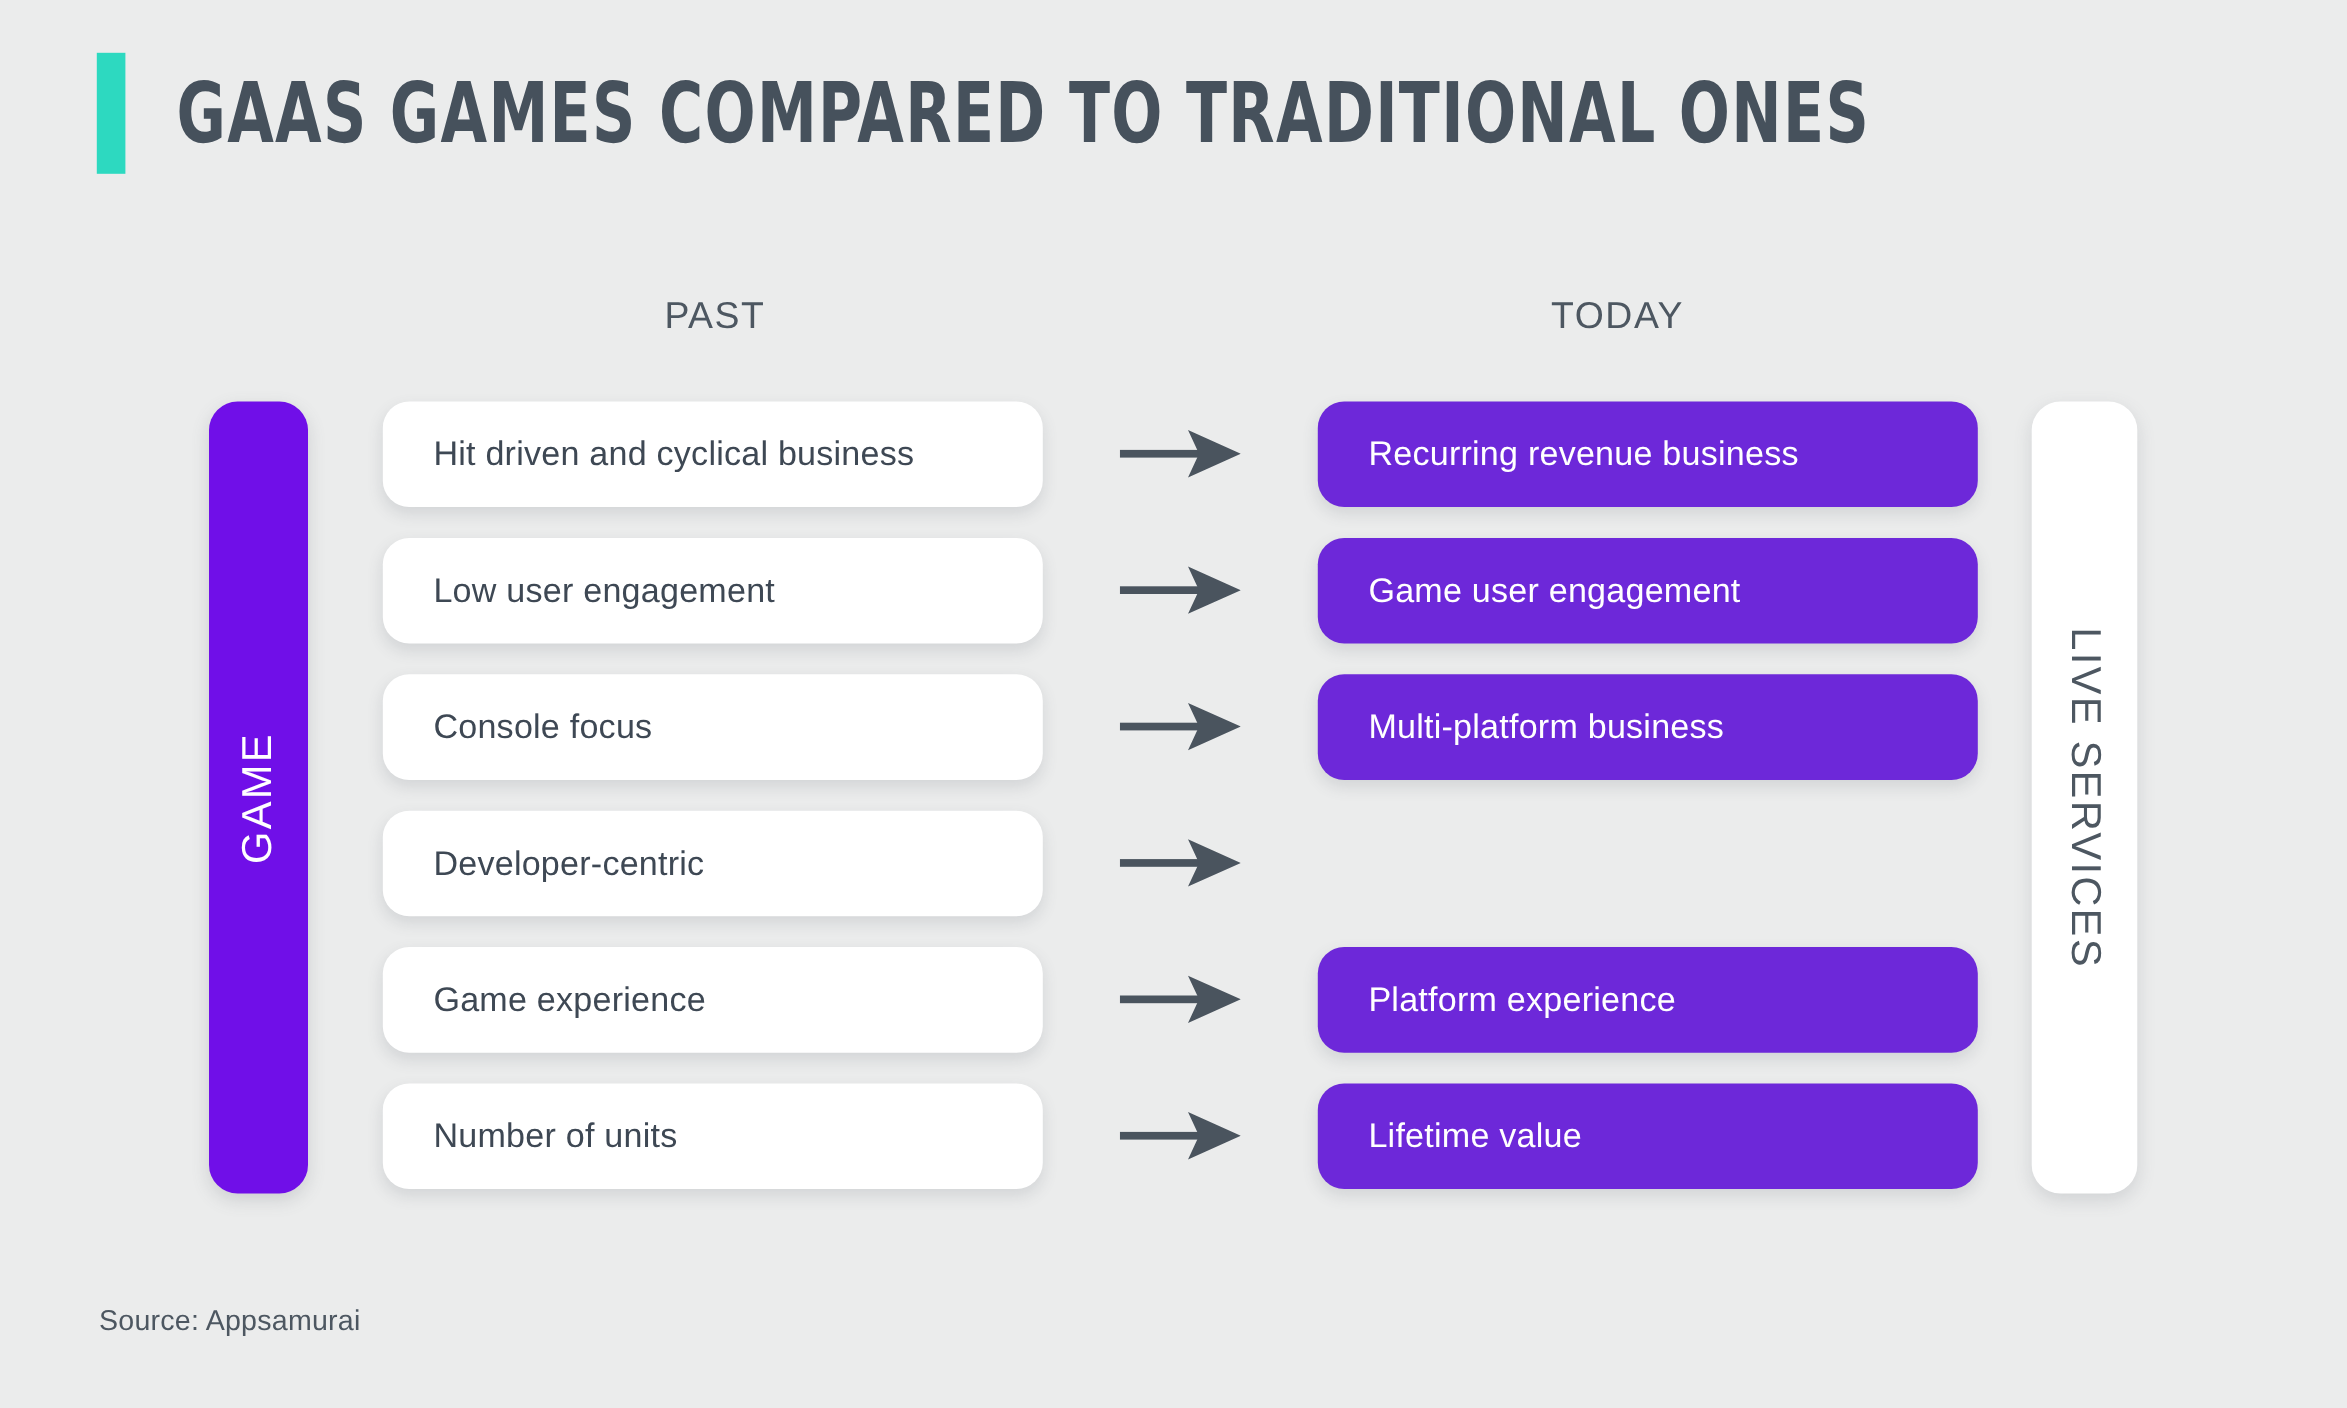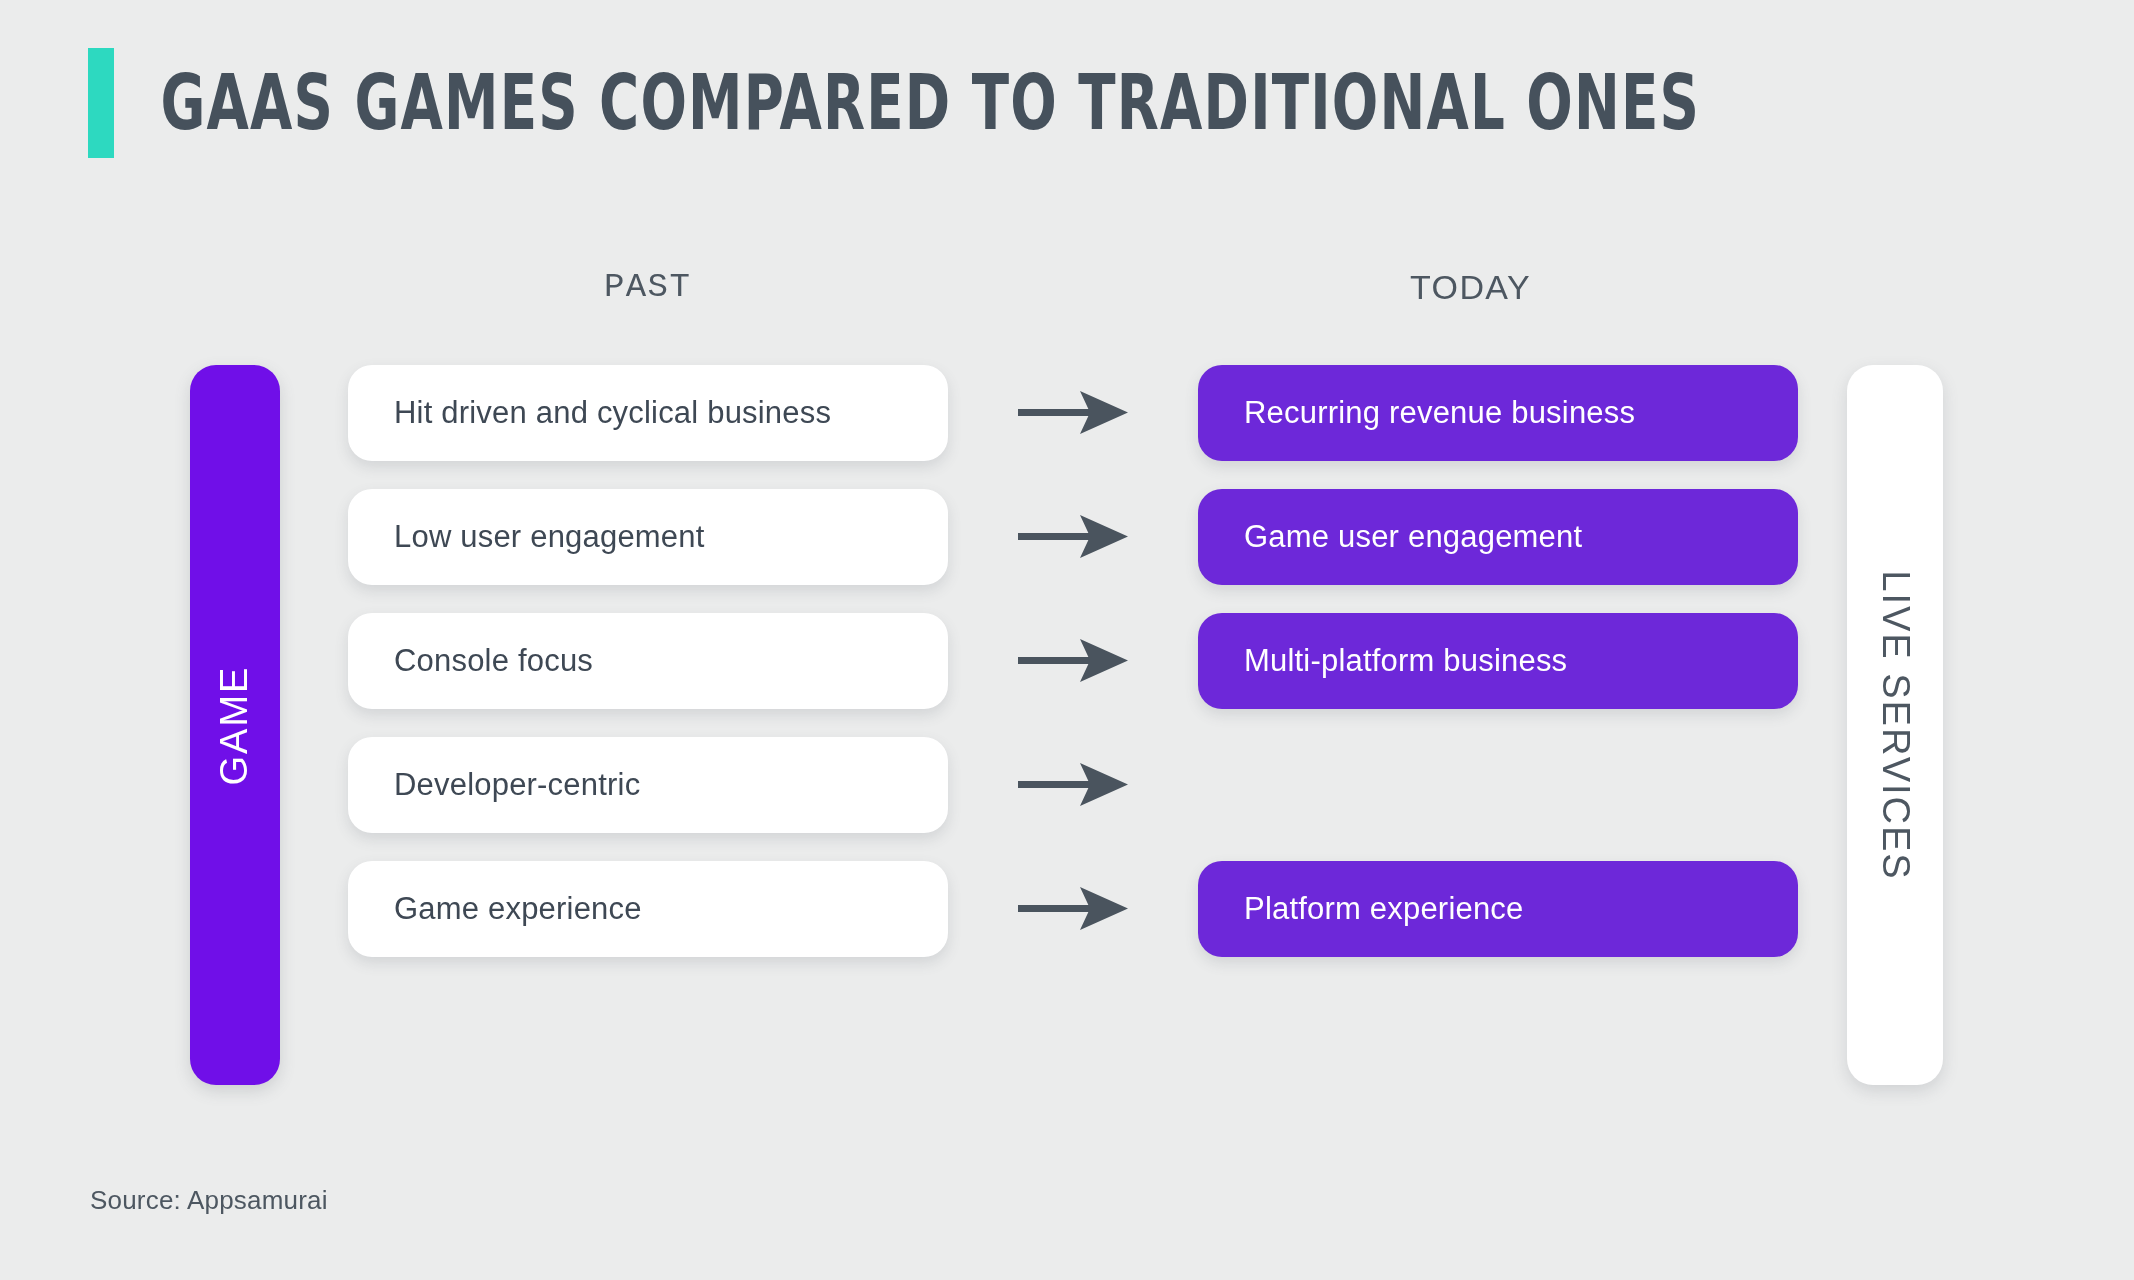--- a/index.html
+++ b/index.html
@@ -49,21 +49,21 @@
 
   
   .col-heading {
     position: absolute;
     font-size: 34px;
     font-weight: 400;
     color: #4d5761;
     letter-spacing: 1.4px;
     white-space: nowrap;
   }
-  .col-heading.past  { left: 604px; top: 268px; font-family: Liberation Mono, monospace; }
+  .col-heading.past  { left: 604px; top: 268px; }
   .col-heading.today { left: 1410px; top: 268px; }
 
   
   .side-bar {
     position: absolute;
     top: 365px;
     height: 720px;
     border-radius: 26px;
     display: flex;
     align-items: center;
@@ -221,16 +221,26 @@
     <div class="card past">Game experience</div>
     <div class="arrow-cell">
       <svg width="110" height="56" viewBox="0 0 110 56" aria-hidden="true">
         <rect x="0" y="24" width="78" height="7" fill="#4a545e"></rect>
         <path d="M 62 6 L 110 27.5 L 62 49 L 72 27.5 Z" fill="#4a545e"></path>
       </svg>
     </div>
     <div class="card today">Platform experience</div>
   </div>
 
+  <div class="row">
+    <div class="card past">Number of units</div>
+    <div class="arrow-cell">
+      <svg width="110" height="56" viewBox="0 0 110 56" aria-hidden="true">
+        <rect x="0" y="24" width="78" height="7" fill="#4a545e"></rect>
+        <path d="M 62 6 L 110 27.5 L 62 49 L 72 27.5 Z" fill="#4a545e"></path>
+      </svg>
+    </div>
+    <div class="card today">Lifetime value</div>
+  </div>
 
 </div>
 
 <div class="source">Source: Appsamurai</div>
 
 </body></html>

